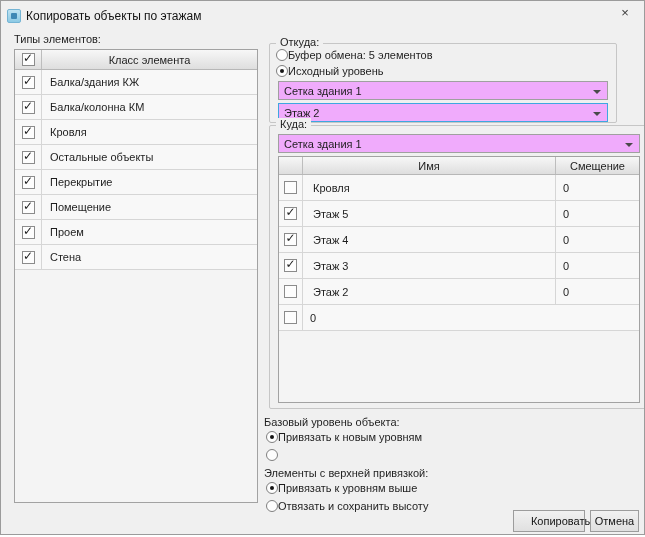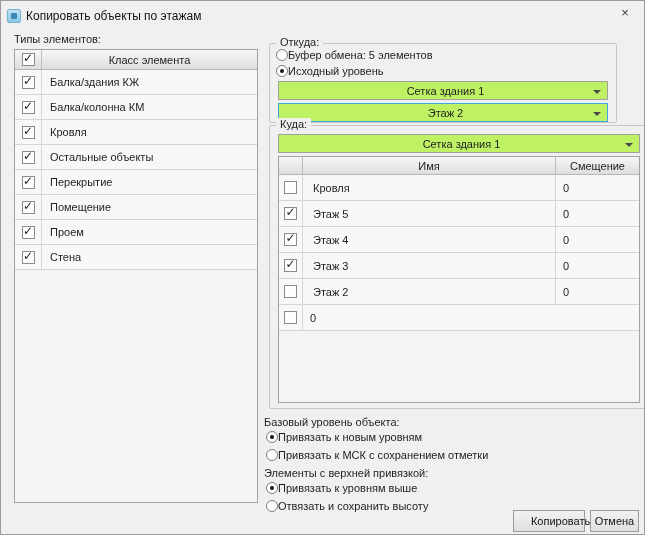--- a/index.html
+++ b/index.html
@@ -58,22 +58,22 @@
     border:1px solid #7f7f7f; position:relative; flex:0 0 auto;
   }
   .radio.checked::after {
     content:""; position:absolute; left:3px; top:3px; width:4px; height:4px;
     border-radius:50%; background:#141414;
   }
   .opt-row { display:flex; align-items:flex-start; height:14px; margin:1px 0 2px 0; }
 
   
   .combo {
-    height:19px; background:#bef264; border:1px solid #a0a0a0;
-    display:flex; align-items:center; padding-left:5px; position:relative;justify-content:center;
+    height:19px; background:#f0abfc; border:1px solid #a0a0a0;
+    display:flex; align-items:center; padding-left:5px; position:relative;
   }
   .combo .arrow {
     position:absolute; right:6px; top:8px; width:0; height:0;
     border-left:4px solid transparent; border-right:4px solid transparent;
     border-top:4px solid #4a4a4a;
   }
   .combo.focused { border:1px solid #3ea7e0; }
 
   
   .group {
@@ -302,21 +302,20 @@
     <div class="section-label">Базовый уровень объекта:</div>
     <div>
 
         <div class="opt-row">
           <span class="radio checked"></span>
           <span>Привязать к новым уровням</span>
         </div>
 
         <div class="opt-row">
           <span class="radio"></span>
-          <span>Привязать к МСК с сохранением отметки</span>
         </div>
       </div>
     <div class="section-label">Элементы с верхней привязкой:</div>
     <div>
 
         <div class="opt-row">
           <span class="radio checked"></span>
           <span>Привязать к уровням выше</span>
         </div>
 

